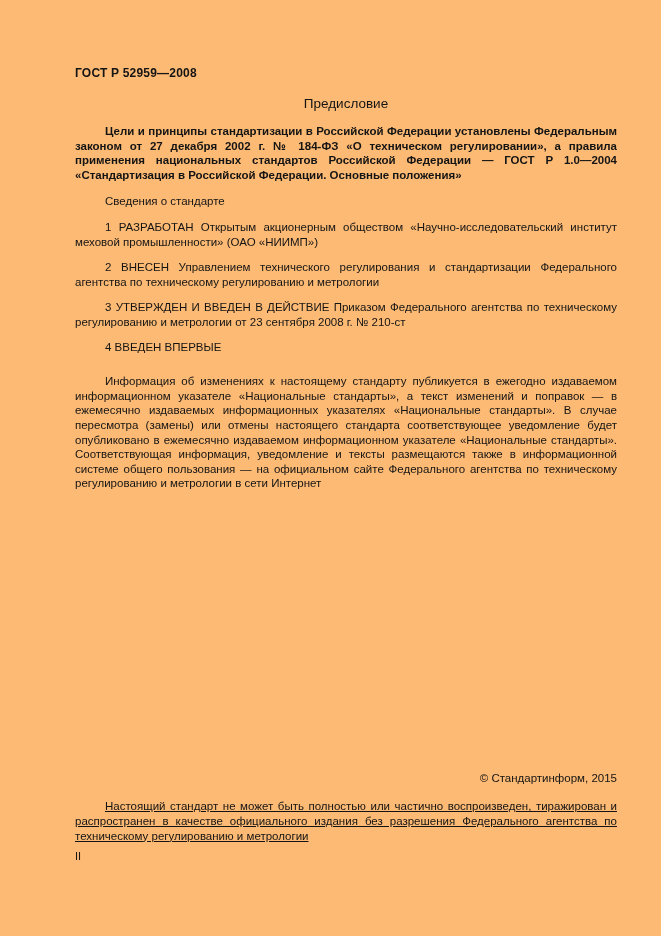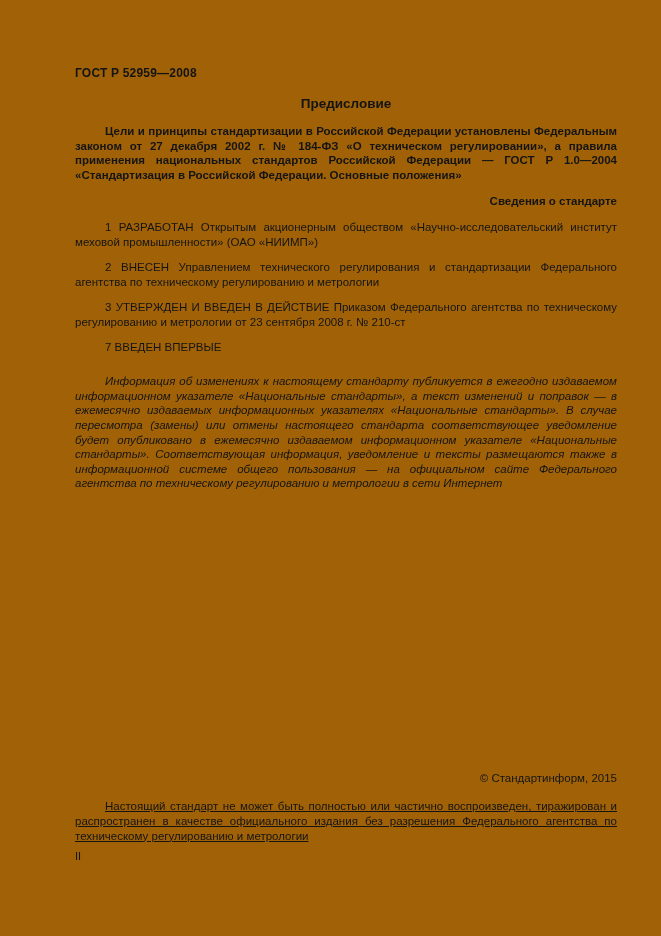--- a/index.html
+++ b/index.html
@@ -11,58 +11,56 @@
     width: 661px;
     height: 936px;
     font-family: "Liberation Sans", sans-serif;
     color: #141414;
     overflow: hidden;
   }
   .page {
     position: relative;
     width: 661px;
     height: 936px;
-    background: #a16207;
+    background: #fdba74;
     box-sizing: border-box;
     padding: 66px 44px 0 75px;
   }
   .doc-header {
     font-size: 12px;
     font-weight: bold;
     line-height: 14px;
     letter-spacing: 0.2px;
   }
   .doc-title {
     margin-top: 16px;
     font-size: 13.5px;
-    font-weight: bold;
+    font-weight: normal;
     text-align: center;
     line-height: 16px;
   }
   .para {
     font-size: 11.5px;
     line-height: 14.6px;
     text-align: justify;
     text-indent: 30px;
     margin: 0;
   }
   .intro { margin-top: 12px; font-weight: bold; }
   .section-heading {
     margin-top: 12px;
     font-size: 11.5px;
-    font-weight: bold;
+    font-weight: normal;
     line-height: 14.6px;
     text-indent: 30px;
-    text-align: right;
   }
   .foreword-item { margin-top: 11px; }
   .foreword-item.last { margin-top: 10px; }
   .amendments {
     margin-top: 20px;
-    font-style: italic;
   }
   .copyright {
     margin-top: 280px;
     font-size: 11.5px;
     line-height: 14.6px;
     text-align: right;
     text-indent: 0;
   }
   .reproduction { margin-top: 14px; text-decoration: underline; }
   .page-number {
@@ -85,21 +83,21 @@
   <p class="para intro">Цели и принципы стандартизации в Российской Федерации установлены Федеральным законом от 27 декабря 2002 г. № 184-ФЗ «О техническом регулировании», а правила применения национальных стандартов Российской Федерации — ГОСТ Р 1.0—2004 «Стандартизация в Российской Федерации. Основные положения»</p>
 
   <div class="section-heading">Сведения о стандарте</div>
 
   <p class="para foreword-item">1  РАЗРАБОТАН Открытым акционерным обществом «Научно-исследовательский институт меховой промышленности» (ОАО «НИИМП»)</p>
 
   <p class="para foreword-item">2  ВНЕСЕН Управлением технического регулирования и стандартизации Федерального агентства по техническому регулированию и метрологии</p>
 
   <p class="para foreword-item">3  УТВЕРЖДЕН  И  ВВЕДЕН  В  ДЕЙСТВИЕ  Приказом Федерального агентства по техническому регулированию и метрологии от 23 сентября 2008 г. № 210-ст</p>
 
-  <p class="para foreword-item last">7  ВВЕДЕН ВПЕРВЫЕ</p>
+  <p class="para foreword-item last">4  ВВЕДЕН ВПЕРВЫЕ</p>
 
   <p class="para amendments">Информация об изменениях к настоящему стандарту публикуется в ежегодно издаваемом информационном указателе «Национальные стандарты», а текст изменений и поправок — в ежемесячно издаваемых информационных указателях «Национальные стандарты». В случае пересмотра (замены) или отмены настоящего стандарта соответствующее уведомление будет опубликовано в ежемесячно издаваемом информационном указателе «Национальные стандарты». Соответствующая информация, уведомление и тексты размещаются также в информационной системе общего пользования — на официальном сайте Федерального агентства по техническому регулированию и метрологии в сети Интернет</p>
 
   <div class="copyright">©  Стандартинформ, 2015</div>
 
   <p class="para reproduction">Настоящий стандарт не может быть полностью или частично воспроизведен, тиражирован и распространен в качестве официального издания без разрешения Федерального агентства по техническому регулированию и метрологии</p>
 
   <div class="page-number">II</div>
 
 </div>

